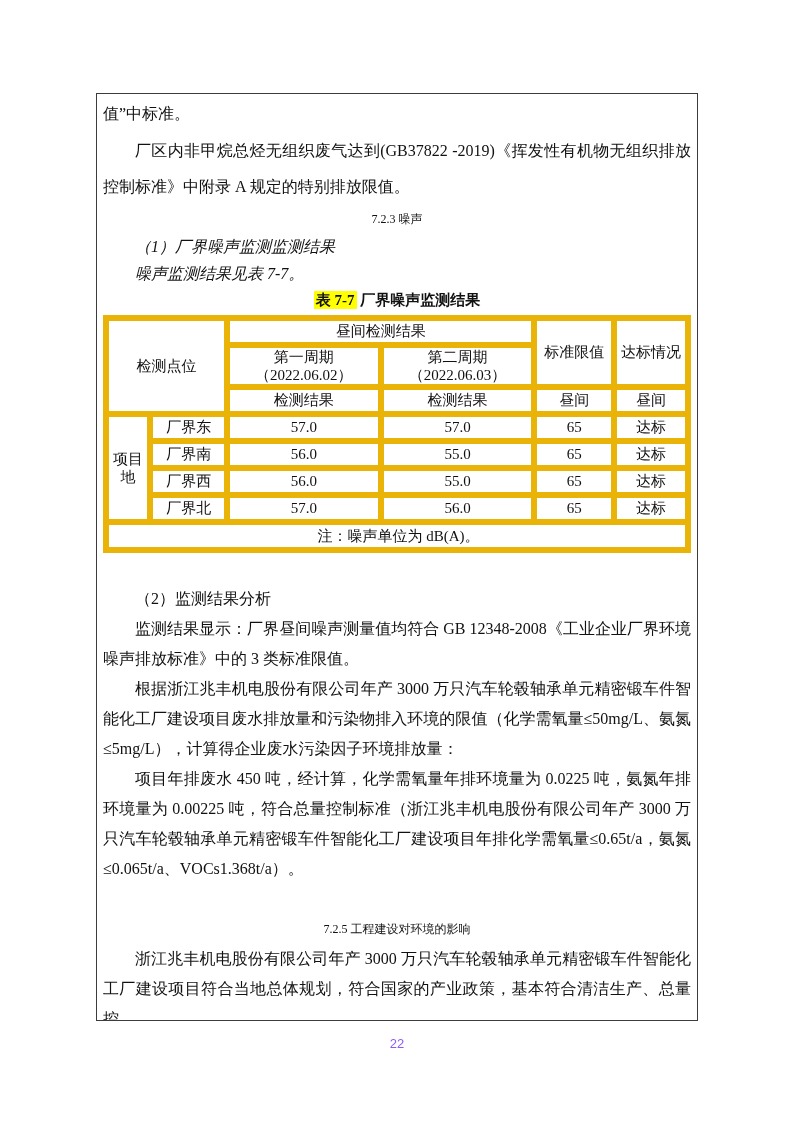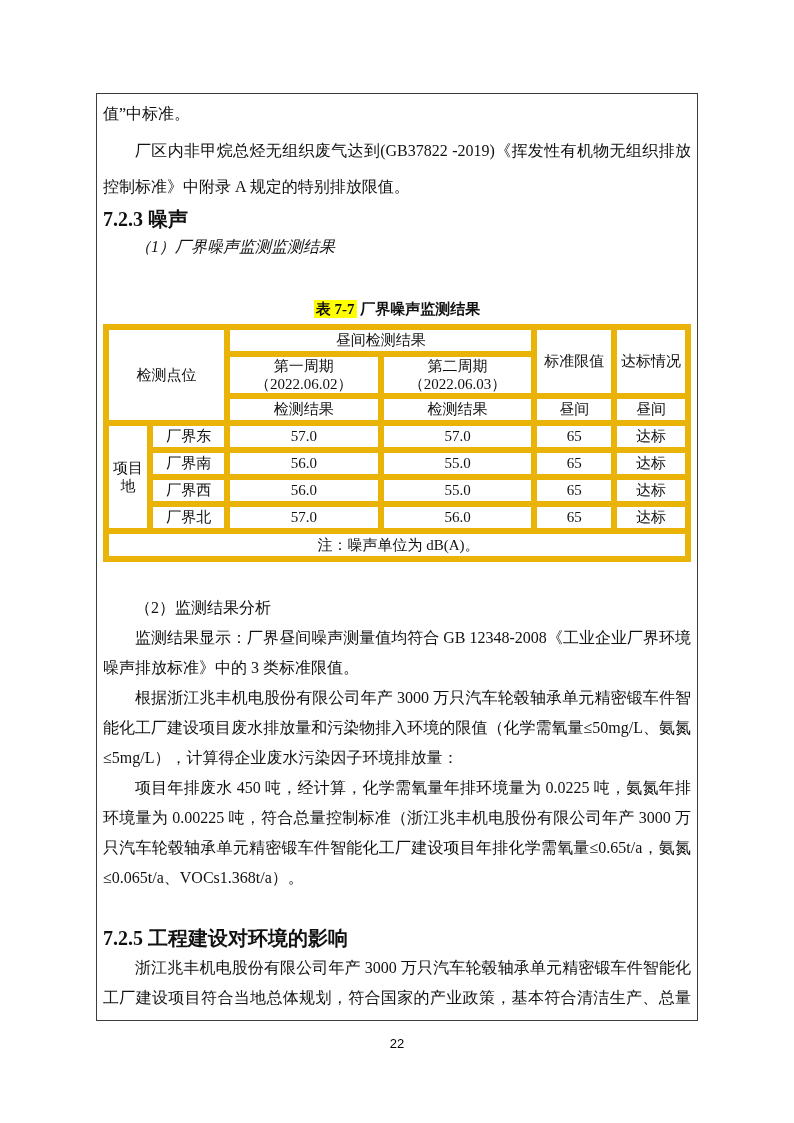--- a/index.html
+++ b/index.html
@@ -34,34 +34,33 @@
     line-height: 27px;
     text-align: justify;
     font-style: italic;
   }
   .sect {
     font-size: 16px;
     line-height: 30px;
     text-align: justify;
   }
   h3.heading {
-    font-size: 20px;
-    font-weight: bold;
+    font-size: 12px;
+    font-weight: normal;
     line-height: 27px;
-    text-align: left;
+    text-align: center;
     text-indent: 0;
   }
   h3.heading.lh30 { line-height: 30px; }
   .table-caption {
     font-size: 15px;
     font-weight: bold;
     line-height: 27px;
     text-align: center;
     text-indent: 0;
-    margin-top: 36px;
   }
   .table-caption .hl {
     background: #ffff00;
     padding: 1px 2px;
   }
   table.noise-table {
     width: 100%;
     border-collapse: collapse;
     table-layout: fixed;
     font-size: 15px;
@@ -82,35 +81,36 @@
   }
   .spacer-line { height: 30px; }
   .mt-after-table { margin-top: 31px; }
   .page-number {
     position: absolute;
     left: 0; top: 1036px;
     width: 100%;
     text-align: center;
     font-size: 13px;
     font-family: "Liberation Sans", sans-serif;
-    color: #000000;
+    color: #8b5cf6;
   }
 </style>
 </head>
 <body>
 
 <div class="page">
 
   <div class="content-box">
 
     <p class="para-intro">值”中标准。</p>
     <p class="para-intro indent">厂区内非甲烷总烃无组织废气达到(GB37822 -2019)《挥发性有机物无组织排放控制标准》中附录 A 规定的特别排放限值。</p>
 
     <h3 class="heading">7.2.3 噪声</h3>
     <p class="sect-line indent">（1）厂界噪声监测监测结果</p>
+    <p class="sect-line indent">噪声监测结果见表 7-7。</p>
 
     <p class="table-caption"><span class="hl">表 7-7</span> <span>厂界噪声监测结果</span></p>
 
     <table class="noise-table">
       <colgroup>
         <col style="width:7.6%">
         <col style="width:13.2%">
         <col style="width:26.4%">
         <col style="width:26.4%">
         <col style="width:13.7%">

